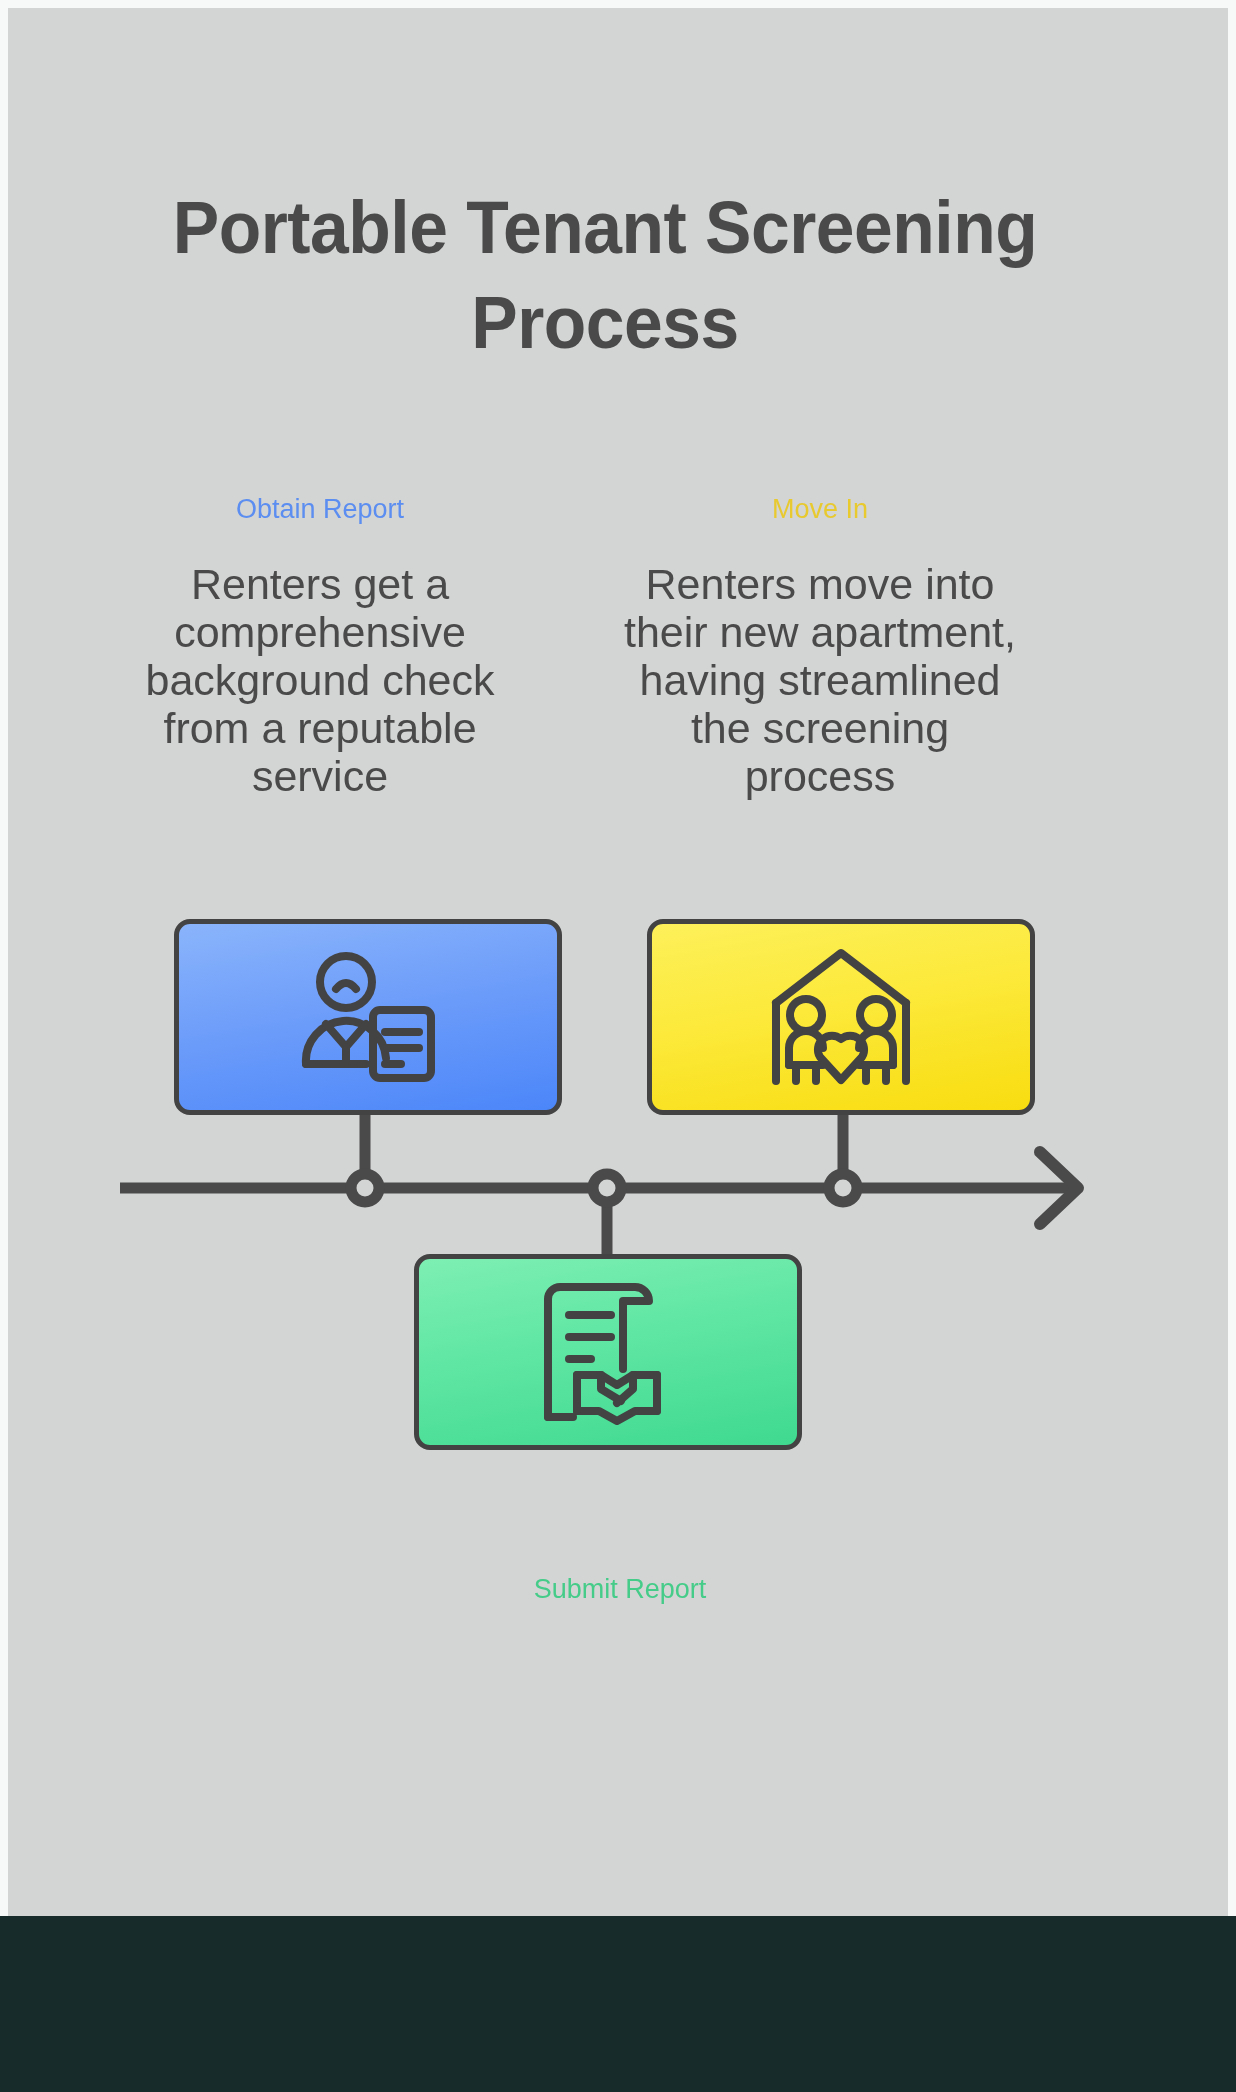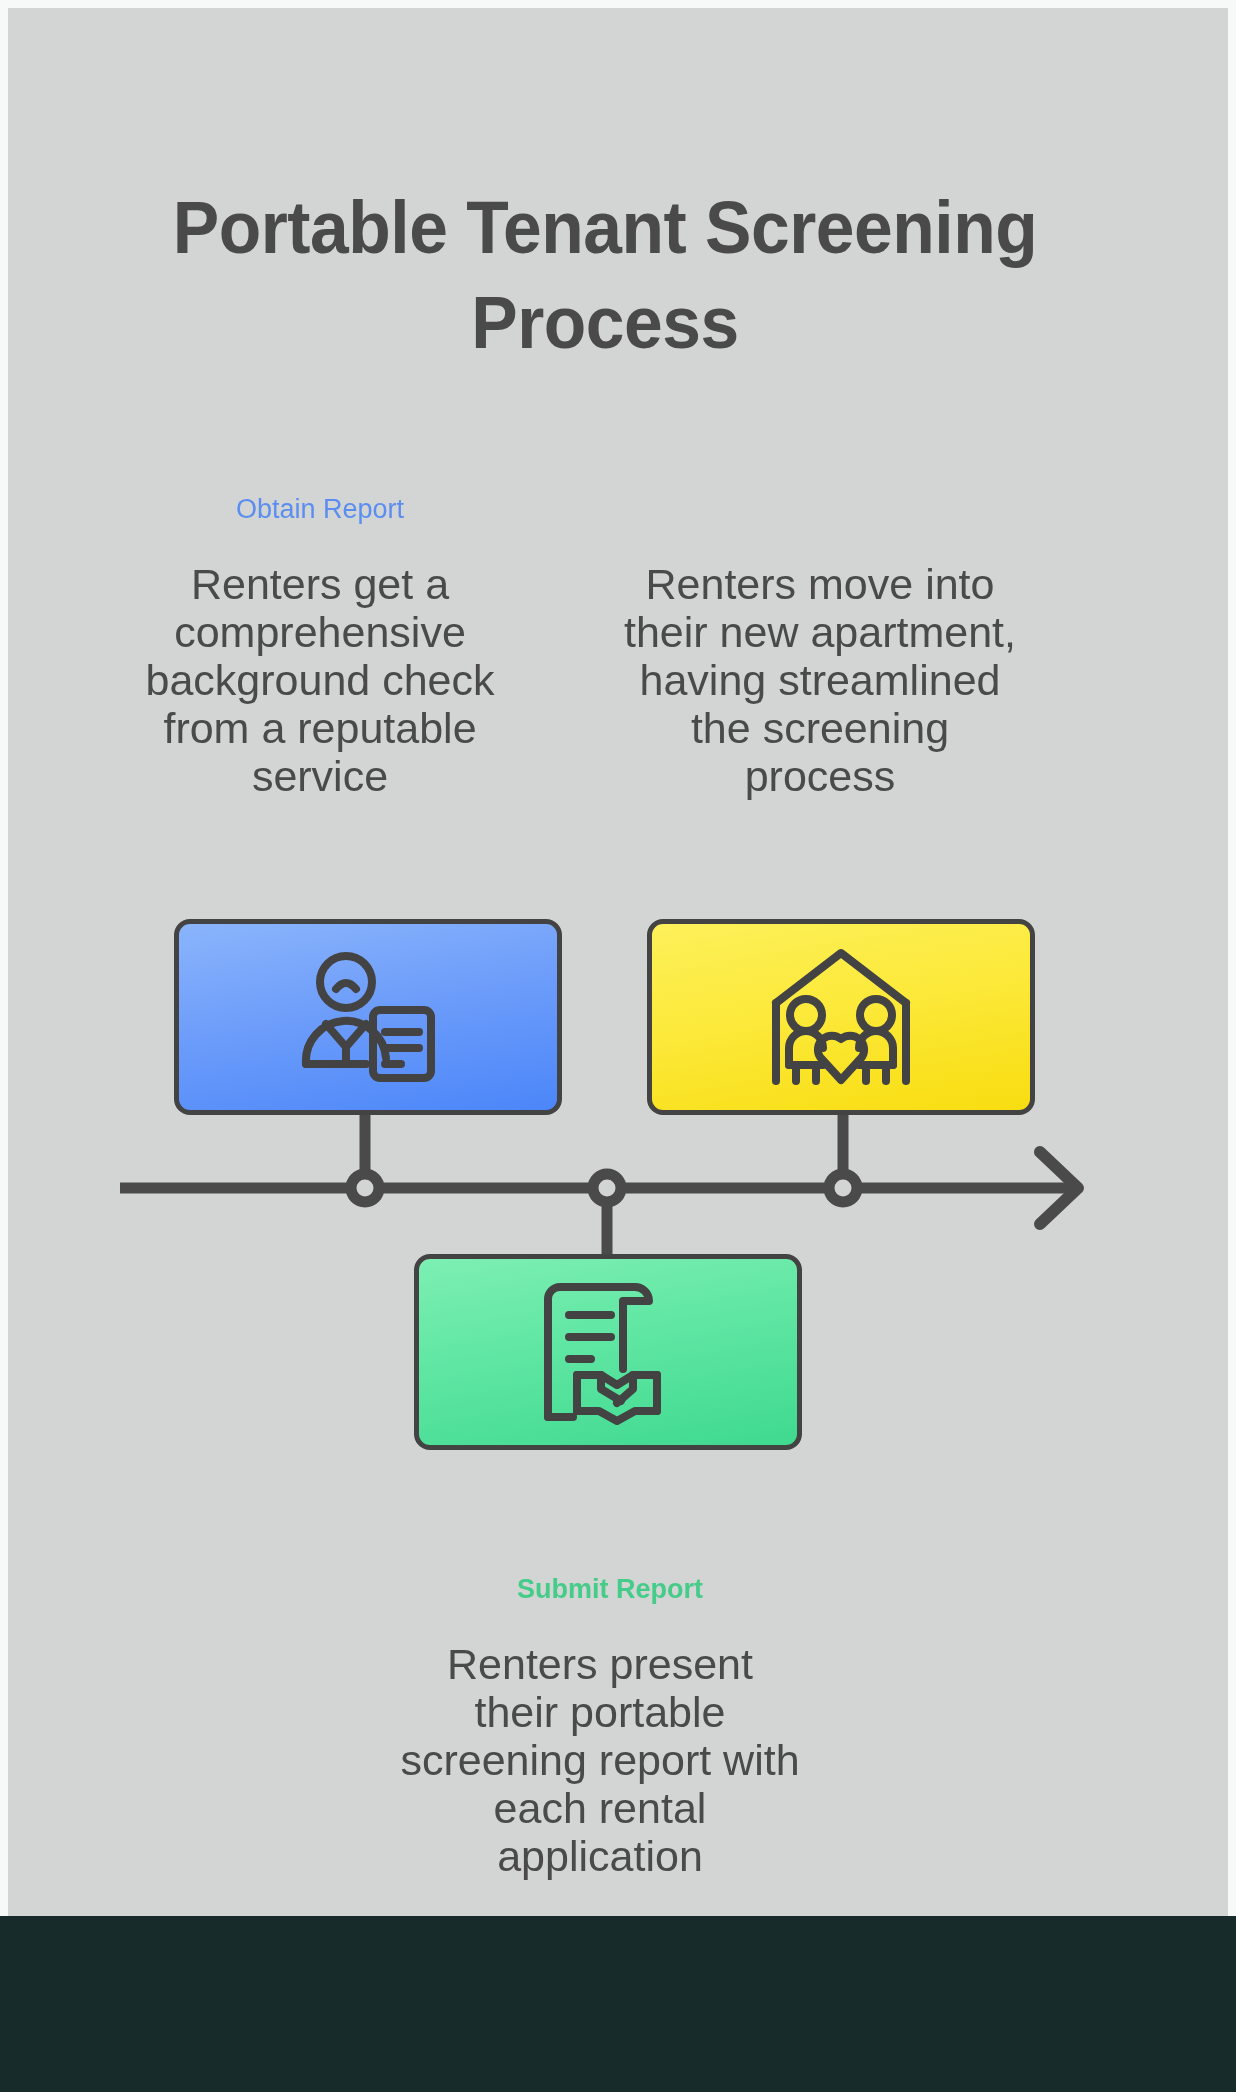--- a/index.html
+++ b/index.html
@@ -74,21 +74,21 @@
     line-height: 48px;
     color: #4a4a4a;
   }
 
   #head-obtain { left: 110px; top: 485px; width: 420px; }
   #body-obtain { left: 120px; top: 560px; width: 400px; }
 
   #head-move   { left: 610px; top: 485px; width: 420px; }
   #body-move   { left: 610px; top: 560px; width: 420px; }
 
-  #head-submit { left: 400px; top: 1565px; width: 420px; font-weight: bold; }
+  #head-submit { left: 410px; top: 1565px; width: 420px; }
   #body-submit { left: 400px; top: 1640px; width: 400px; }
 
   
   .timeline-svg {
     position: absolute;
     left: 0;
     top: 0;
     width: 1236px;
     height: 1908px;
     pointer-events: none;
@@ -170,20 +170,21 @@
         <path d="M13 117 L73 117"></path>
 
         <rect x="80" y="63" width="58" height="68" rx="7"></rect>
         <path d="M92 85 L126 85"></path>
         <path d="M92 101 L126 101"></path>
         <path d="M92 117 L108 117"></path>
       </g>
     </svg>
   </div>
 
+  <div class="step-head" id="head-move" style="color:#e8c92e">Move In</div>
   <div class="step-body" id="body-move">Renters move into their new apartment, having streamlined the screening process</div>
 
   <div class="card" id="card-move">
     <svg class="card-icon" width="150" height="145" viewBox="0 0 150 145">
       <g fill="none" stroke="#434343" stroke-width="8" stroke-linecap="round" stroke-linejoin="round">
 
         <path d="M10 58 L75 8 L140 58"></path>
         <path d="M10 58 L10 136"></path>
         <path d="M140 58 L140 136"></path>
 
@@ -218,17 +219,16 @@
         <path d="M44 134 L66 134 L84 144 L102 134 L124 134"></path>
         <path d="M68 98 L68 112 L88 124"></path>
         <path d="M100 98 L100 112 L84 126"></path>
         <path d="M44 98 L44 134"></path>
         <path d="M124 98 L124 134"></path>
       </g>
     </svg>
   </div>
 
   <div class="step-head" id="head-submit" style="color:#44cc88">Submit Report</div>
-  <div class="step-body" id="body-submit">Renters present their portable screening report with each rental application</div>
 
   <div class="footer-band"></div>
 
 </div>
 
 </body></html>

